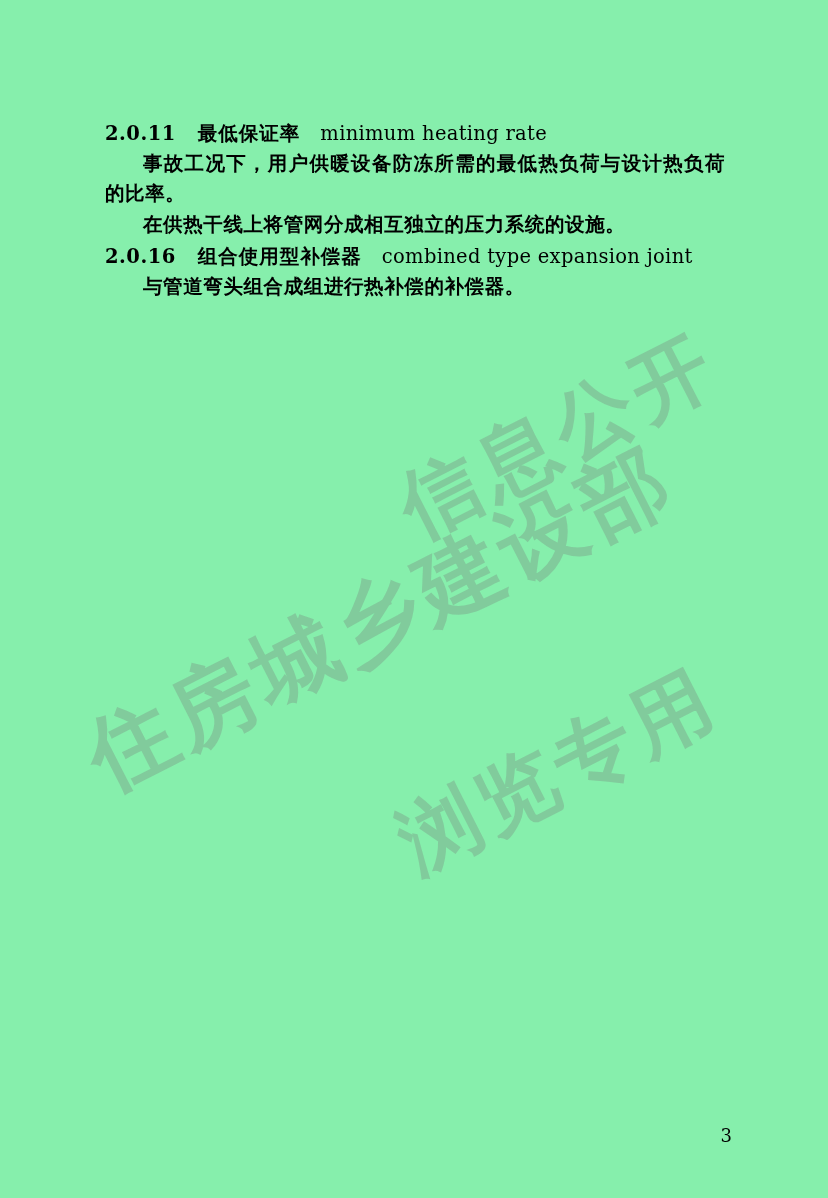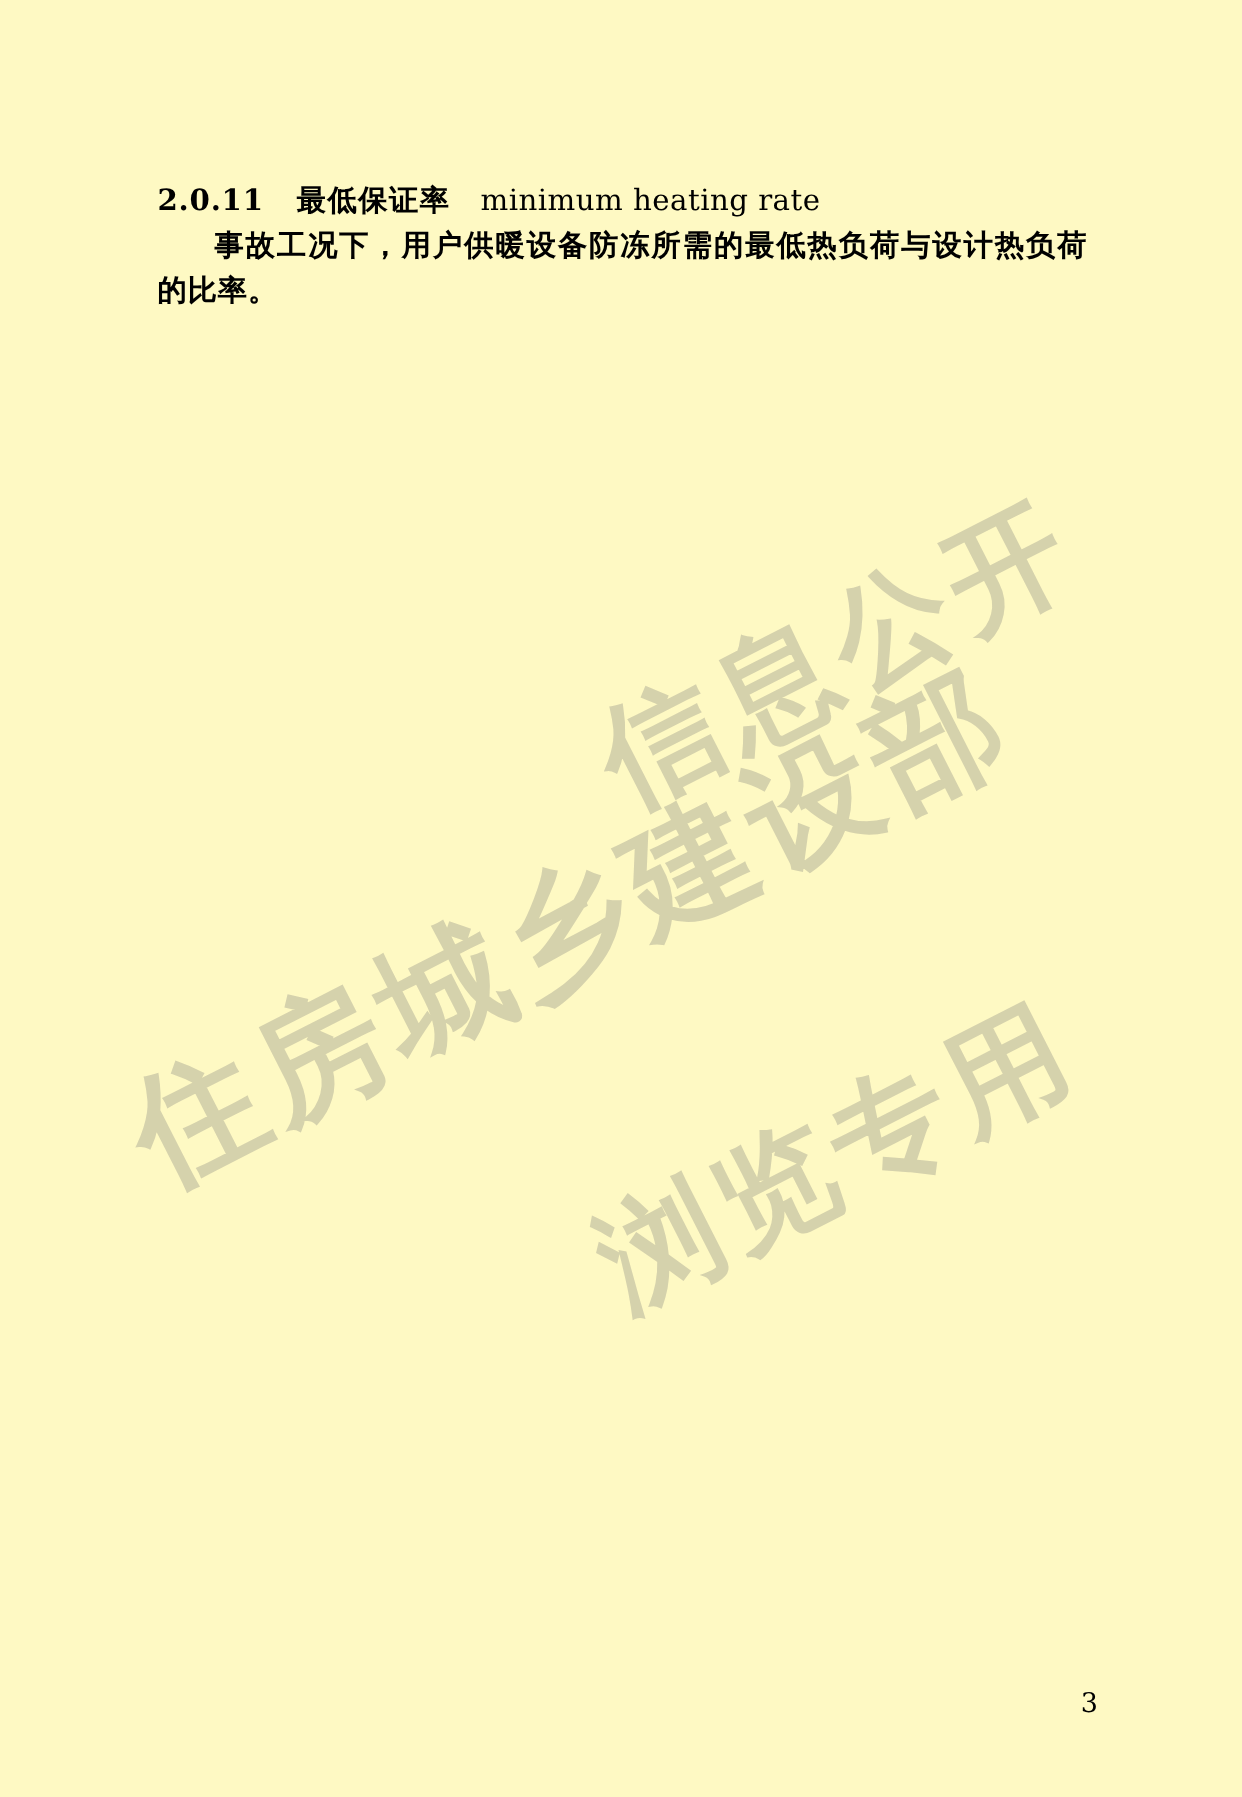--- a/index.html
+++ b/index.html
@@ -13,21 +13,21 @@
     font-family: "DejaVu Serif", "Liberation Serif", serif;
     color: #000000;
     position: relative;
     overflow: hidden;
   }
   .page {
     position: absolute;
     left: 0; top: 0;
     width: 828px;
     height: 1198px;
-    background: #fef9c3;
+    background: #86efac;
   }
   .content {
     position: absolute;
     left: 105px;
     top: 118px;
     width: 620px;
   }
   .entry {
     margin: 0 0 1px 0;
   }
@@ -121,22 +121,29 @@
       </div>
       <div class="def">事故工况下，用户供暖设备防冻所需的最低热负荷与设计热负荷的比率。</div>
     </div>
 
 
 
     <div class="entry">
     </div>
 
     <div class="entry">
+      <div class="def">在供热干线上将管网分成相互独立的压力系统的设施。</div>
     </div>
 
+    <div class="entry">
+      <div class="term-line">
+        <span class="num">2.0.16</span><span class="cn-term">组合使用型补偿器</span><span class="en-term">combined type expansion joint</span>
+      </div>
+      <div class="def">与管道弯头组合成组进行热补偿的补偿器。</div>
+    </div>
 
   </div>
 
   <div class="watermark">
     <div class="wm-text wm1">住房城乡建设部</div>
     <div class="wm-text wm2">信息公开</div>
     <div class="wm-text wm3">浏览专用</div>
   </div>
 
   <div class="page-number">3</div>

